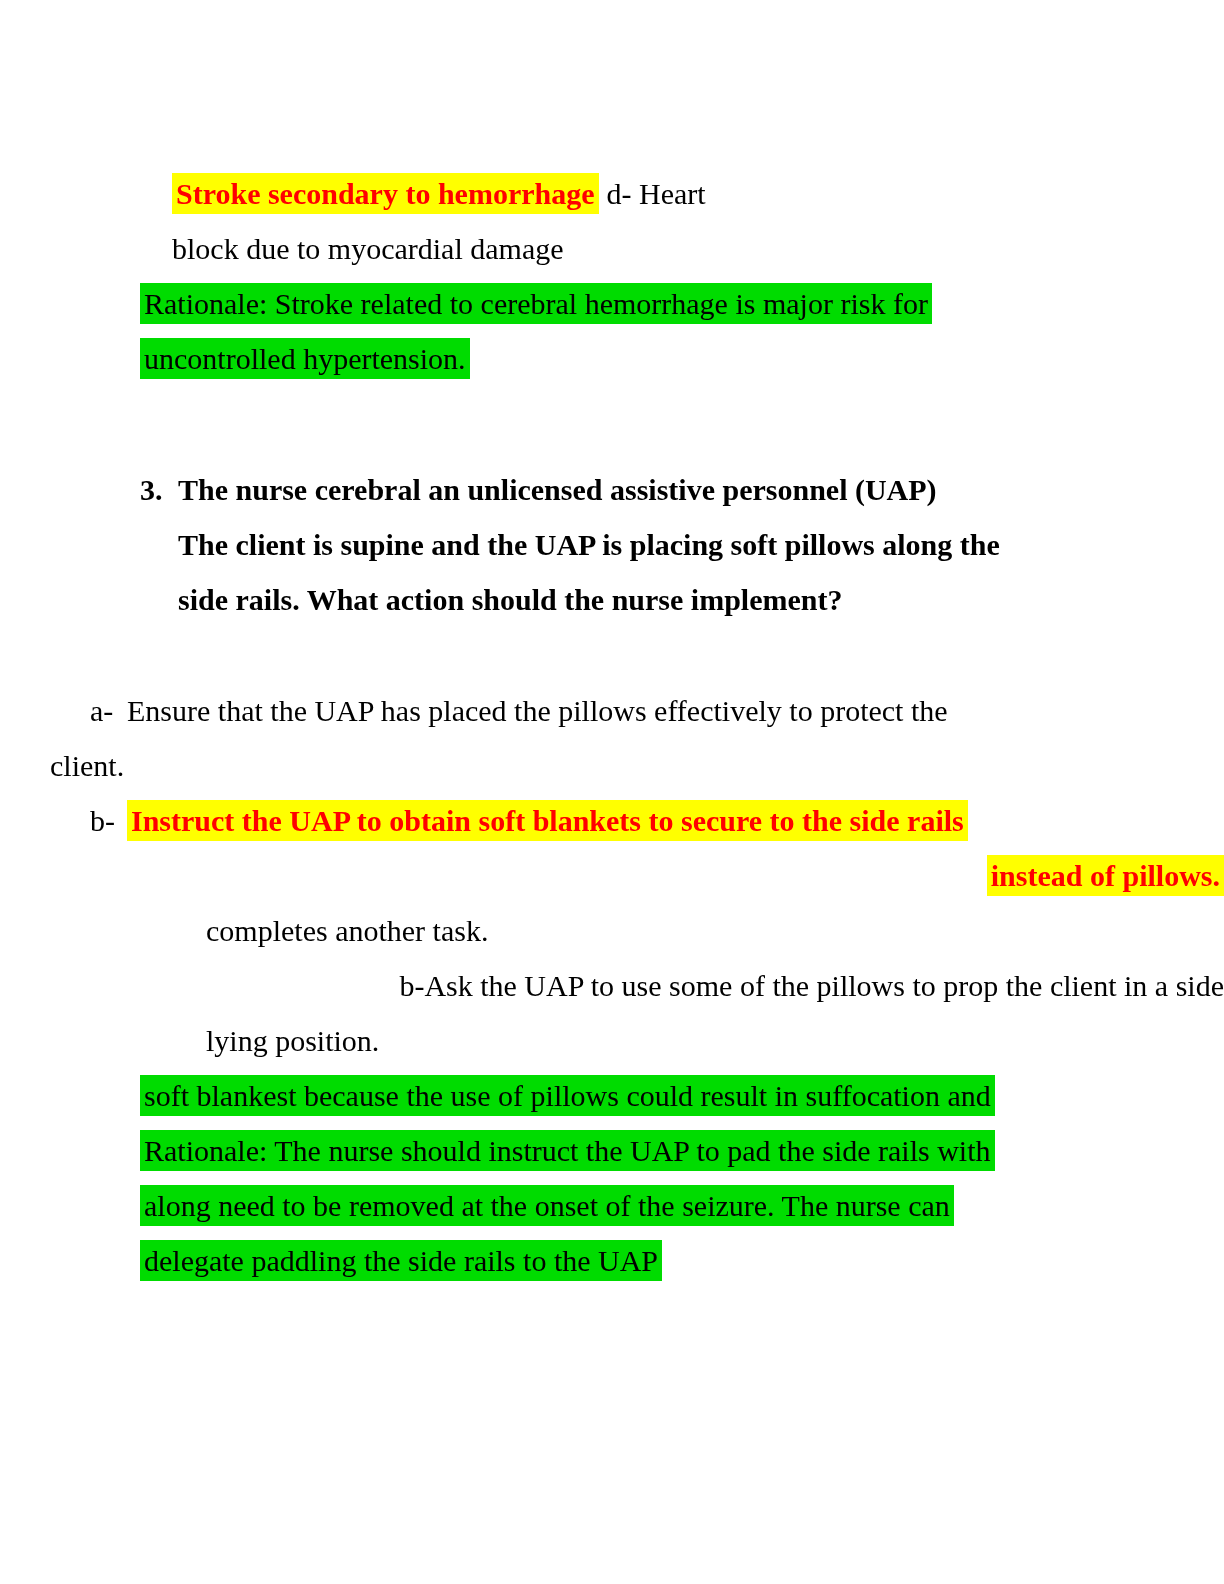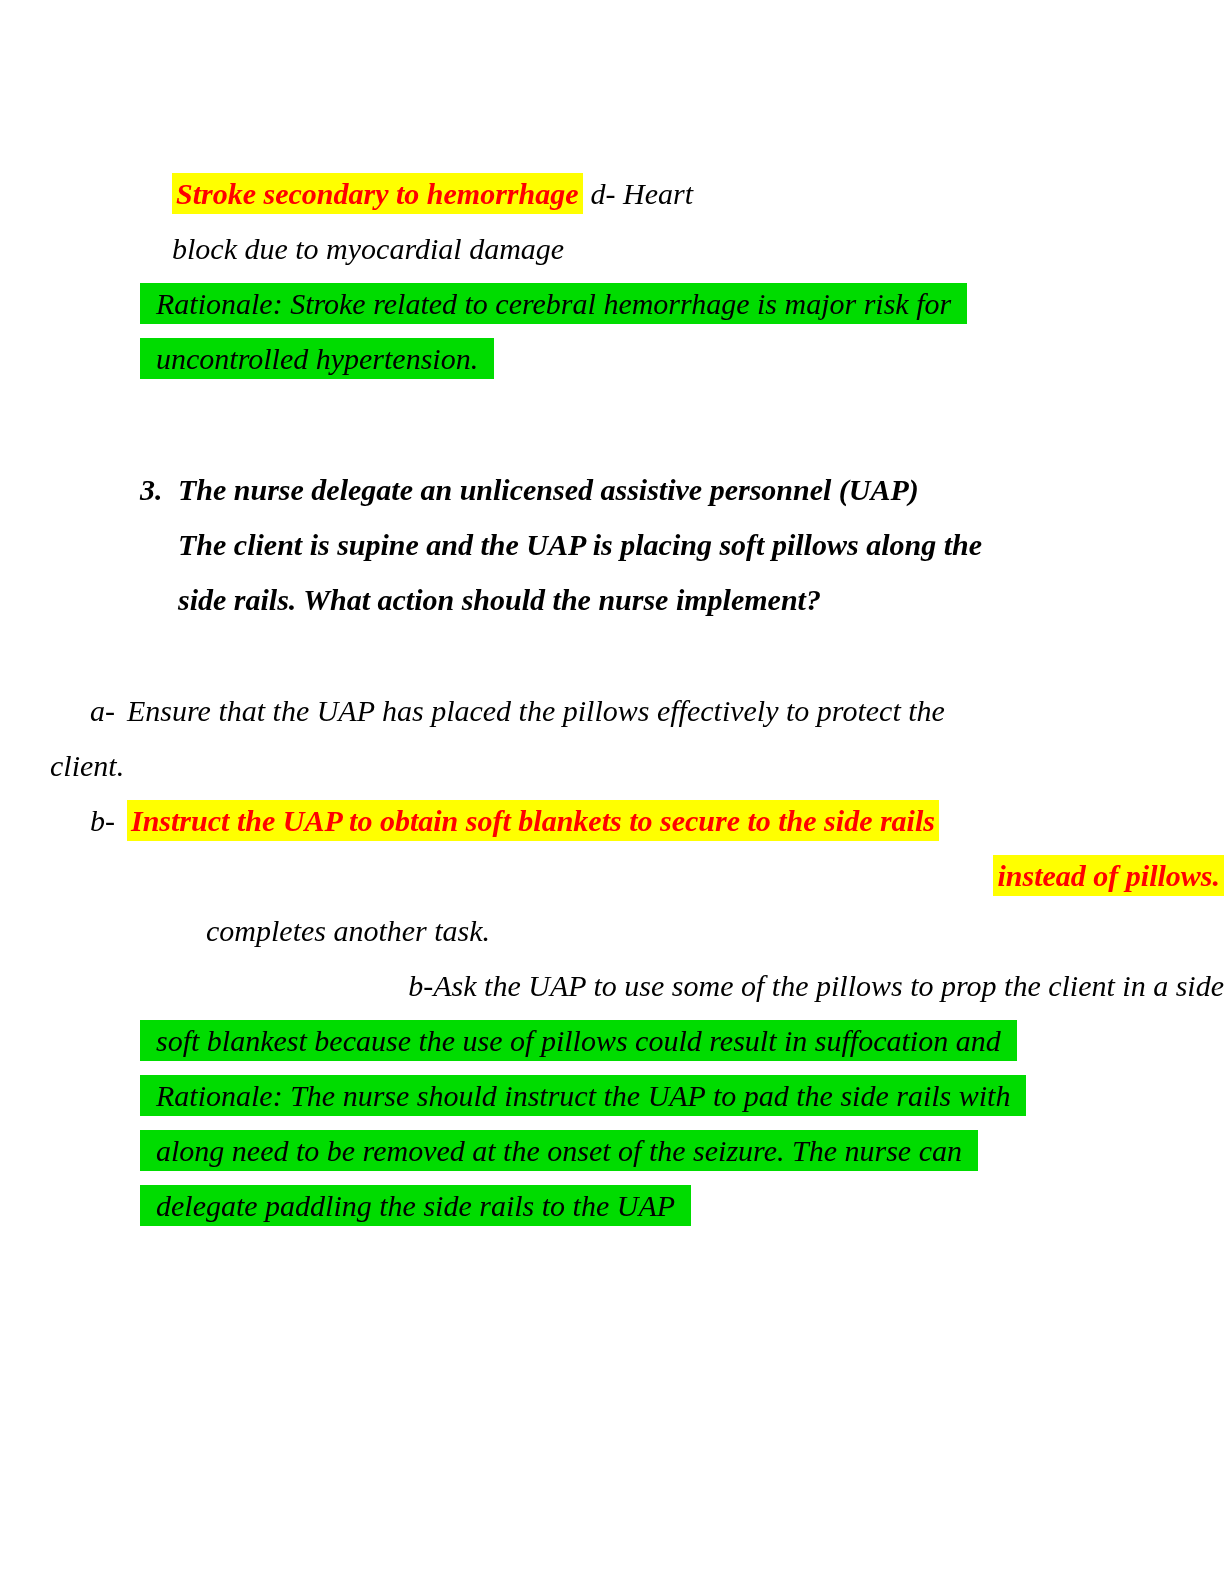--- a/index.html
+++ b/index.html
@@ -7,39 +7,38 @@
     position: relative;
     width: 1224px;
     height: 1584px;
     background: var(--page-background, #ffffff);
     font-family: "Liberation Serif", "DejaVu Serif", serif;
     font-size: 30px;
     color: var(--text-black, #000000);
     overflow: hidden;
     box-sizing: border-box;
     padding-top: 166px;
-    font-style: italic;
   }
   section { margin: 0; }
   .line {
     height: 55px;
     line-height: 55px;
     white-space: nowrap;
   }
   
   .hl-y {
     background: var(--highlight-yellow, #ffff00);
     color: var(--text-red, #ff0000);
     font-weight: bold;
     padding: 4px 4px;
   }
   .hl-g {
     background: var(--highlight-green, #00dc00);
     color: var(--text-black, #000000);
-    padding: 4px 16px;
+    padding: 4px 4px;
   }
   
   .blk-answer    { margin-left: 172px; }
   .blk-rat1      { margin-left: 140px; }
   .blk-question  { margin-left: 140px; margin-top: 76px; font-weight: bold; }
   .blk-question .cont { padding-left: 38px; }
   .qnum { display: inline-block; width: 38px; }
   .blk-options   { margin-top: 56px; }
   .opt-label-1 { display: inline-block; width: 37px; }
   .opt-label-2 { display: inline-block; width: 31px; }
@@ -72,21 +71,21 @@
     <div class="line">
       <span class="hl-g">Rationale: Stroke related to cerebral hemorrhage is major risk for</span>
     </div>
     <div class="line">
       <span class="hl-g">uncontrolled hypertension.</span>
     </div>
   </section>
 
   <section class="blk-question">
     <div class="line">
-      <span class="qnum">3.</span><span>The nurse delegate an unlicensed assistive personnel (UAP)</span>
+      <span class="qnum">3.</span><span>The nurse cerebral an unlicensed assistive personnel (UAP)</span>
     </div>
     <div class="line cont">
       <span>The client is supine and the UAP is placing soft pillows along the</span>
     </div>
     <div class="line cont">
       <span>side rails. What action should the nurse implement?</span>
     </div>
   </section>
 
   <section class="blk-options">
@@ -104,20 +103,23 @@
       <span class="hl-y">instead of pillows.</span>
     </div>
 
     <div class="line ln-a2-2">
       <span>completes another task.</span>
     </div>
 
     <div class="line ln-b2-1">
       <span class="opt-label-2">b-</span><span>Ask the UAP to use some of the pillows to prop the client in a side</span>
     </div>
+    <div class="line ln-b2-2">
+      <span>lying position.</span>
+    </div>
   </section>
 
   <section class="blk-rat2">
     <div class="line">
       <span class="hl-g">soft blankest because the use of pillows could result in suffocation and</span>
     </div>
     <div class="line">
       <span class="hl-g">Rationale: The nurse should instruct the UAP to pad the side rails with</span>
     </div>
     <div class="line">

